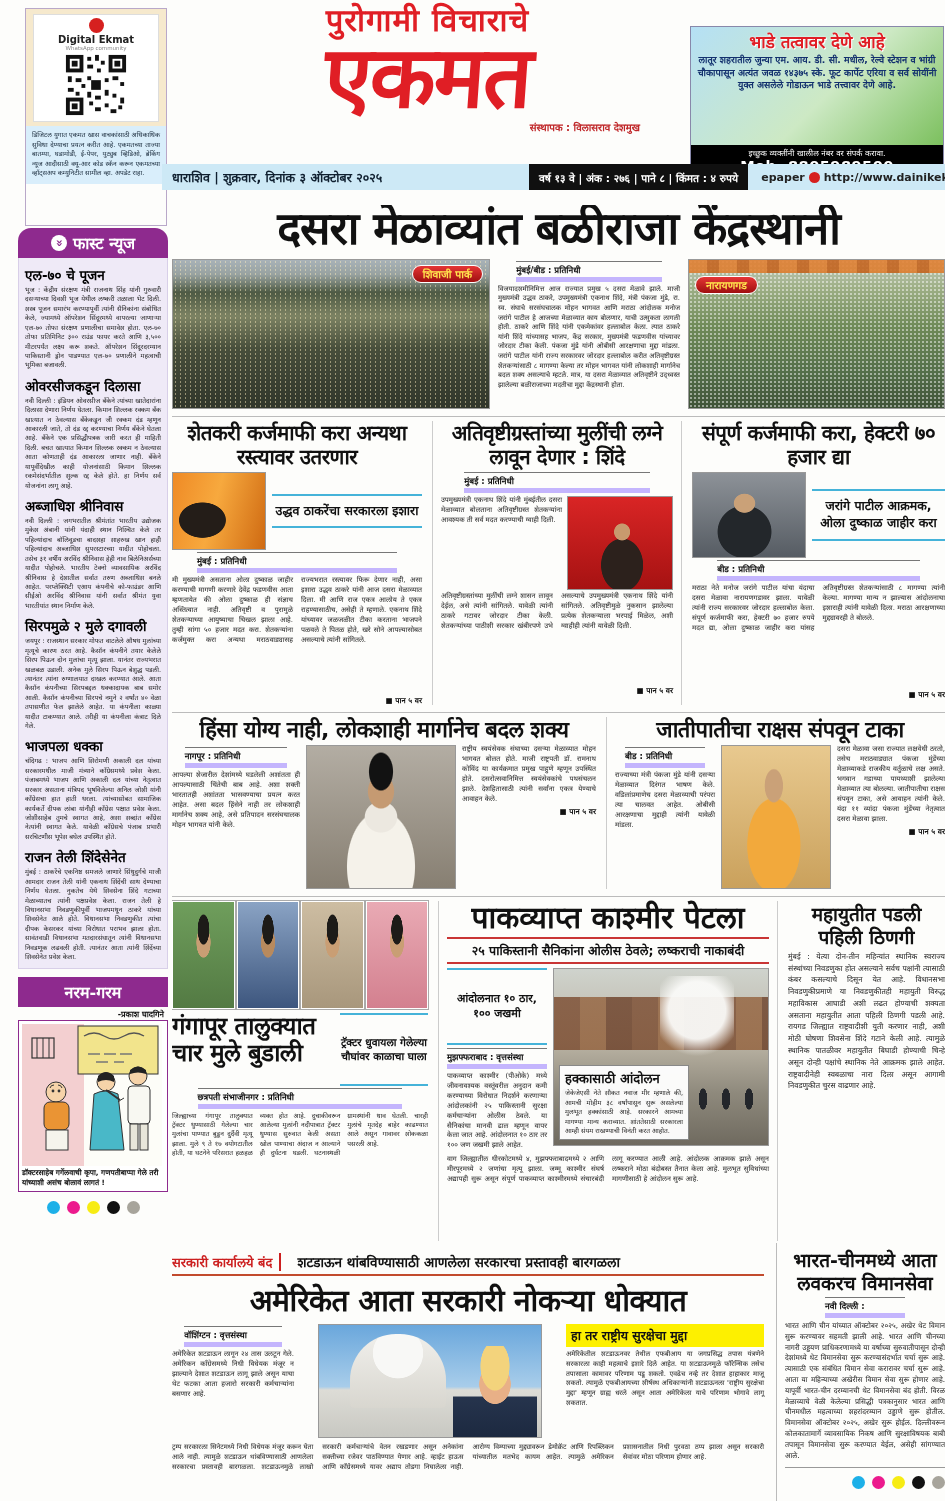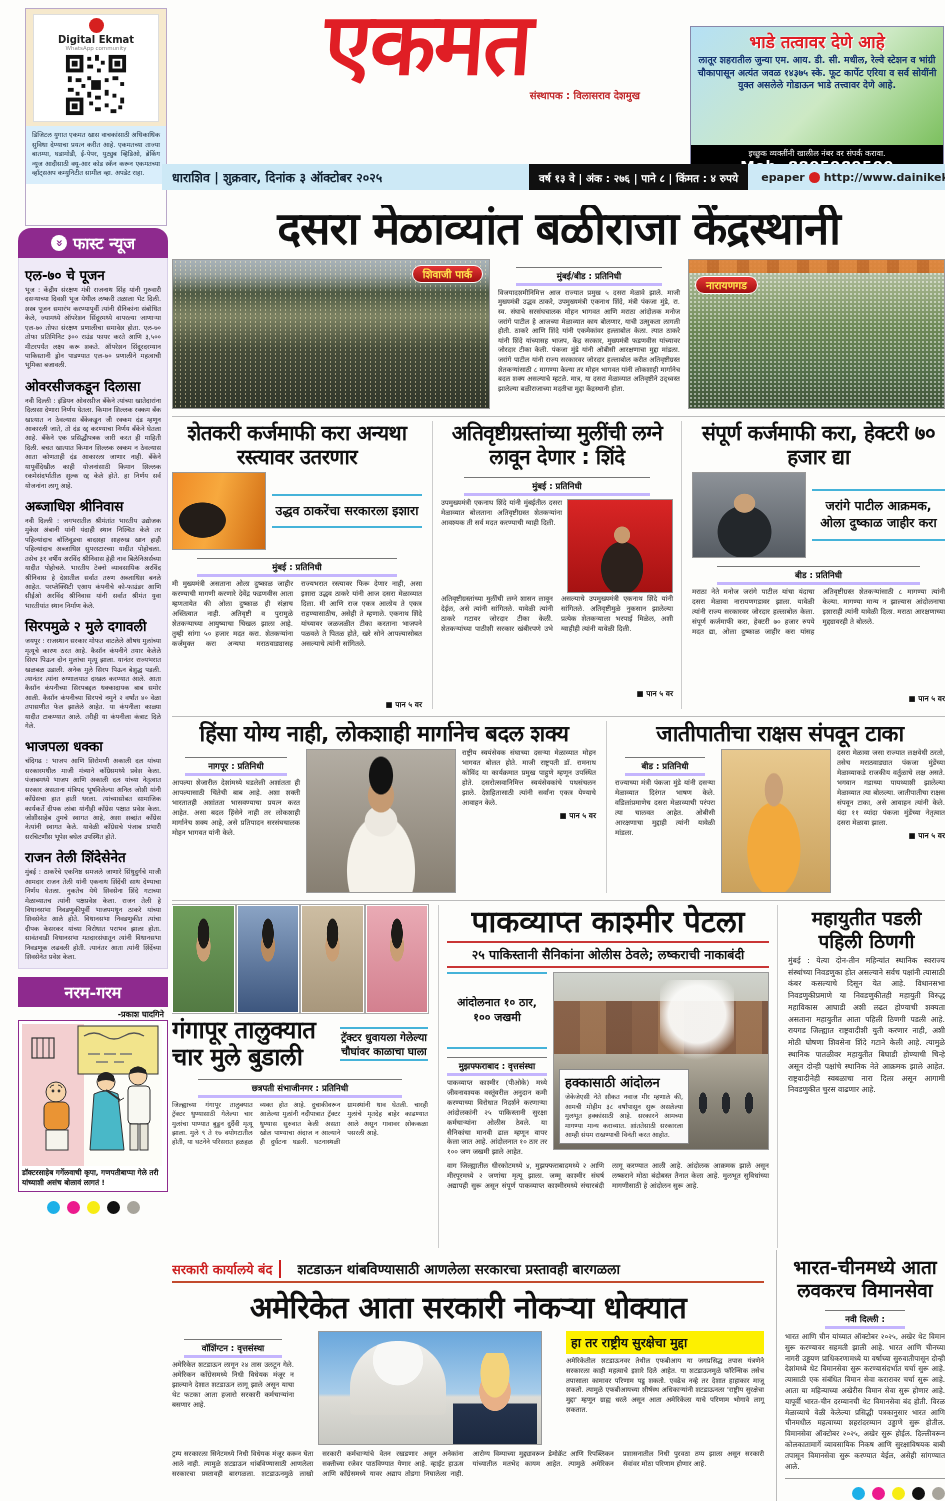--- a/index.html
+++ b/index.html
@@ -43,22 +43,22 @@
   .ct-box{border:1px solid #8e2a8e;background:#fff;padding:3px;}
   .ct-cap{font-size:7.3px;font-weight:bold;line-height:1.35;margin-top:2px;}
   .dots{display:flex;gap:7px;justify-content:center;margin-top:9px;}
   .dot{width:13px;height:13px;border-radius:50%;}
   .d-c{background:#1db0e8}.d-m{background:#ec1a8d}.d-y{background:#f7ec13}.d-k{background:#111}.d-g{background:#a7a49b}
   
   .main{position:absolute;left:172px;top:205px;width:773px;height:1296px;overflow:hidden;}
   .lead-hl{font-size:45px;font-weight:900;text-align:center;line-height:1.08;margin:0;letter-spacing:-1px;white-space:nowrap;}
   .lead-row{display:flex;gap:8px;margin-top:5px;height:150px;}
   .lead-text{width:182px;flex-shrink:0;}
-  .byline{text-align:center;font-weight:bold;font-size:8.5px;margin:8px auto 3px;padding:2px 0;
-          border-top:1px solid #777;border-bottom:3px solid #c4b5fd;width:80%;}
+  .byline{font-weight:bold;font-size:8.5px;margin:2px auto 3px;padding:2px 0;
+          border-top:1px solid #777;border-bottom:5px solid #c4b5fd;width:80%;}
   .bt{font-size:7px;line-height:1.42;text-align:justify;margin:0;color:#1a1a1a;}
   .c2{column-count:2;column-gap:8px;}
   .c3{column-count:3;column-gap:7px;}
   .c4{column-count:4;column-gap:9px;}
   .more{font-size:7.5px;font-weight:bold;text-align:right;margin-top:1px;}
   .row2,.row3,.row4{display:flex;gap:10px;border-top:1px solid #bbb;margin-top:7px;padding-top:4px;}
   .h21{font-size:20.5px;font-weight:900;text-align:center;line-height:1.18;margin:0 0 3px;letter-spacing:-.5px;}
   .h22{font-size:22px;font-weight:900;text-align:center;line-height:1.15;margin:0 0 3px;letter-spacing:-.5px;white-space:nowrap;}
   .media-row{display:flex;margin-bottom:2px;}
   .kicker{flex:1;align-self:center;text-align:center;font-weight:900;font-size:12.5px;line-height:1.35;
@@ -183,20 +183,21 @@
               <rect x="24" y="29" width="3" height="2"></rect>
             <rect x="28" y="27" width="2" height="2"></rect>
           </g>
         </svg>
       </div>
     </div>
     <div class="qr-text">डिजिटल युगात एकमत खास वाचकांसाठी अधिकाधिक सुविधा देण्याचा प्रयत्न करीत आहे. एकमतच्या ताज्या बातम्या, घडामोडी, ई-पेपर, युट्युब व्हिडिओ, ब्रेकिंग न्यूज आदीसाठी क्यू-आर कोड स्कॅन करून एकमतच्या व्हॉट्सअप कम्युनिटीत सामील व्हा. अपडेट राहा.</div>
   </div>
 
   <div class="masthead">
+    <div class="tagline">पुरोगामी विचाराचे</div>
     <div class="logo">एकमत</div>
     <div class="founder">संस्थापक : विलासराव देशमुख</div>
   </div>
 
   <div class="rental-ad">
     <div class="ra-body">
       <div class="ra-title">भाडे तत्वावर देणे आहे</div>
       <div class="ra-text">लातूर शहरातील जुन्या एम. आय. डी. सी. मधील, रेल्वे स्टेशन व भांग्री चौकापासून अत्यंत जवळ १४३७५ स्के. फूट कार्पेट एरिया व सर्व सोयींनी युक्त असलेले गोडाऊन भाडे तत्त्वावर देणे आहे.</div>
     </div>
     <div class="ra-bar">
@@ -373,21 +374,21 @@
     <div class="row4">
       <div style="width:256px;flex-shrink:0;">
         <div class="boys">
           <div class="boy b1"></div>
           <div class="boy b2"></div>
           <div class="boy b3"></div>
           <div class="boy b4"></div>
         </div>
         <div class="media-row" style="margin-top:4px;">
           <h2 style="font-size:24px;font-weight:900;line-height:1.12;margin:0;width:162px;letter-spacing:-.5px;">गंगापूर तालुक्यात चार मुले बुडाली</h2>
-          <div class="kicker" style="font-size:10.5px;padding:1px 1px;">ट्रॅक्टर धुवायला गेलेल्या चौघांवर काळाचा घाला</div>
+          <div class="kicker" style="font-size:10.5px;padding:20px 1px;">ट्रॅक्टर धुवायला गेलेल्या चौघांवर काळाचा घाला</div>
         </div>
         <div class="byline">छत्रपती संभाजीनगर : प्रतिनिधी</div>
         <p class="bt c3" style="font-size:6.6px;height:122px;">जिल्ह्याच्या गंगापूर तालुक्यात ट्रॅक्टर धुण्यासाठी गेलेल्या चार मुलांचा पाण्यात बुडून दुर्दैवी मृत्यू झाला. मुले ९ ते १७ वयोगटातील होती, या घटनेने परिसरात हळहळ व्यक्त होत आहे. दुचाकीवरून आलेल्या मुलांनी नदीपात्रात ट्रॅक्टर धुण्यास सुरुवात केली असता खोल पाण्याचा अंदाज न आल्याने ही दुर्घटना घडली. घटनास्थळी ग्रामस्थांनी धाव घेतली. चारही मुलांचे मृतदेह बाहेर काढण्यात आले असून गावावर शोककळा पसरली आहे.</p>
       </div>
 
       <div style="width:322px;flex-shrink:0;border-left:1px solid #ccc;border-right:1px solid #ccc;padding:0 8px;">
         <h1 class="kash-h">पाकव्याप्त काश्मीर पेटला</h1>
         <div class="kash-sub">२५ पाकिस्तानी सैनिकांना ओलीस ठेवले; लष्कराची नाकाबंदी</div>
         <div style="display:flex;gap:6px;">
           <div style="width:100px;flex-shrink:0;">

